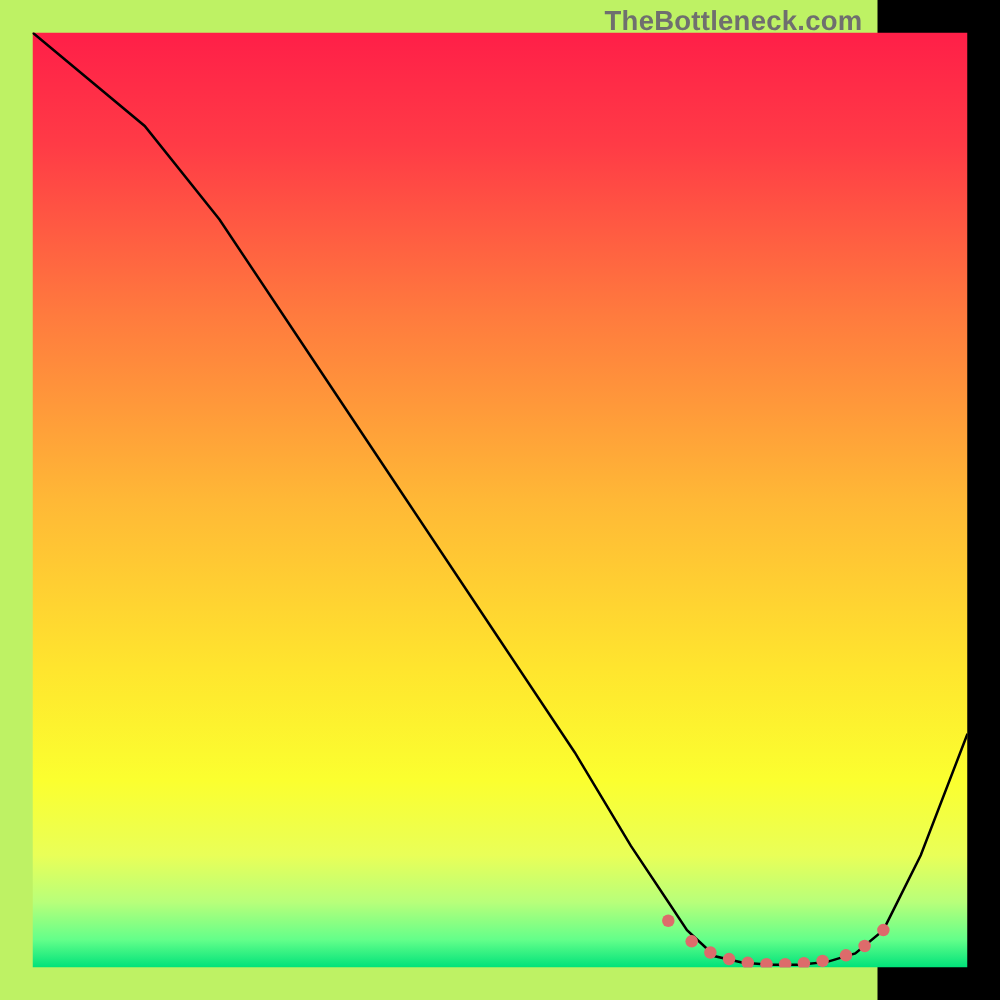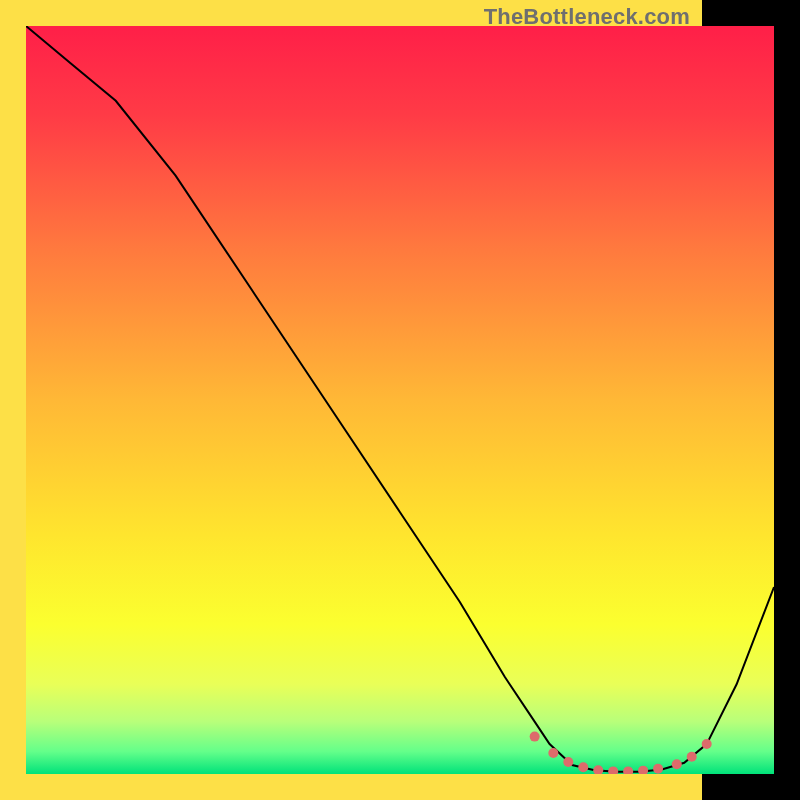--- a/index.html
+++ b/index.html
@@ -8,21 +8,21 @@
     width: 800px;
     height: 800px;
     background: #000;
     font-family: Arial, Helvetica, sans-serif;
     overflow: hidden;
   }
   .frame {
     position: relative;
     width: 702px;
     height: 800px;
-    background: #fde047;
+    background: #bef264;
   }
   .attribution {
     position: absolute;
     top: 4px;
     right: 12px;
     color: #6f6f6f;
     font-size: 22px;
     font-weight: 600;
     letter-spacing: 0.2px;
     z-index: 5;

